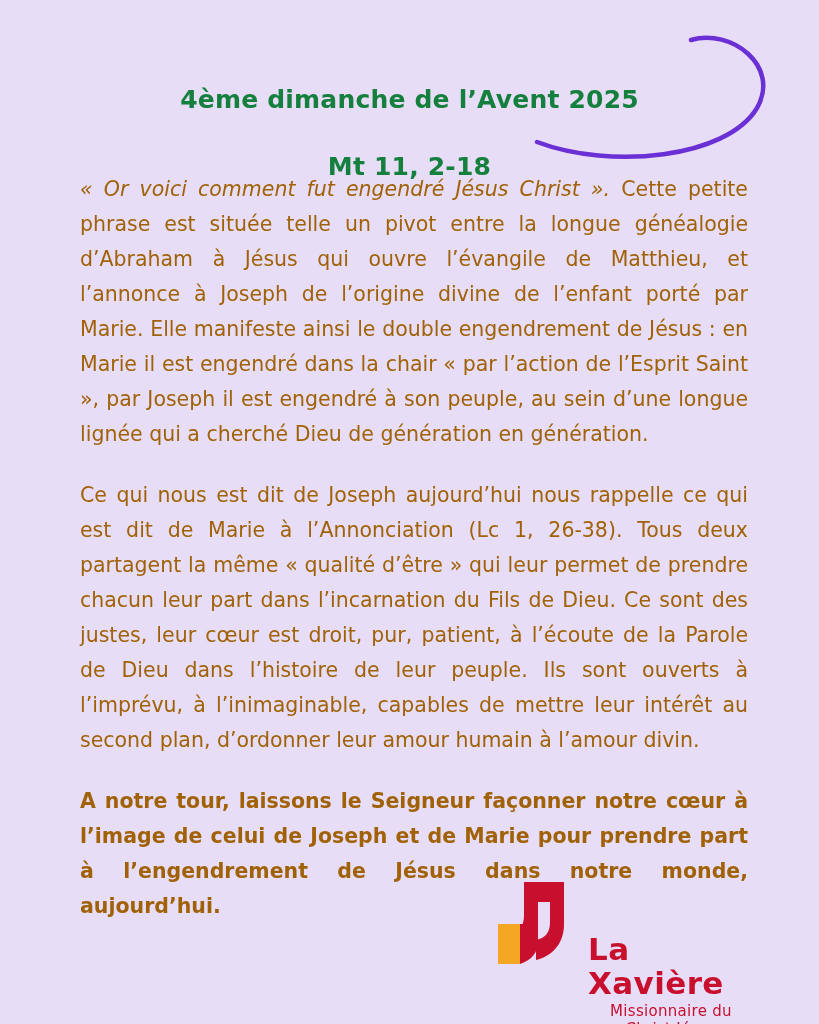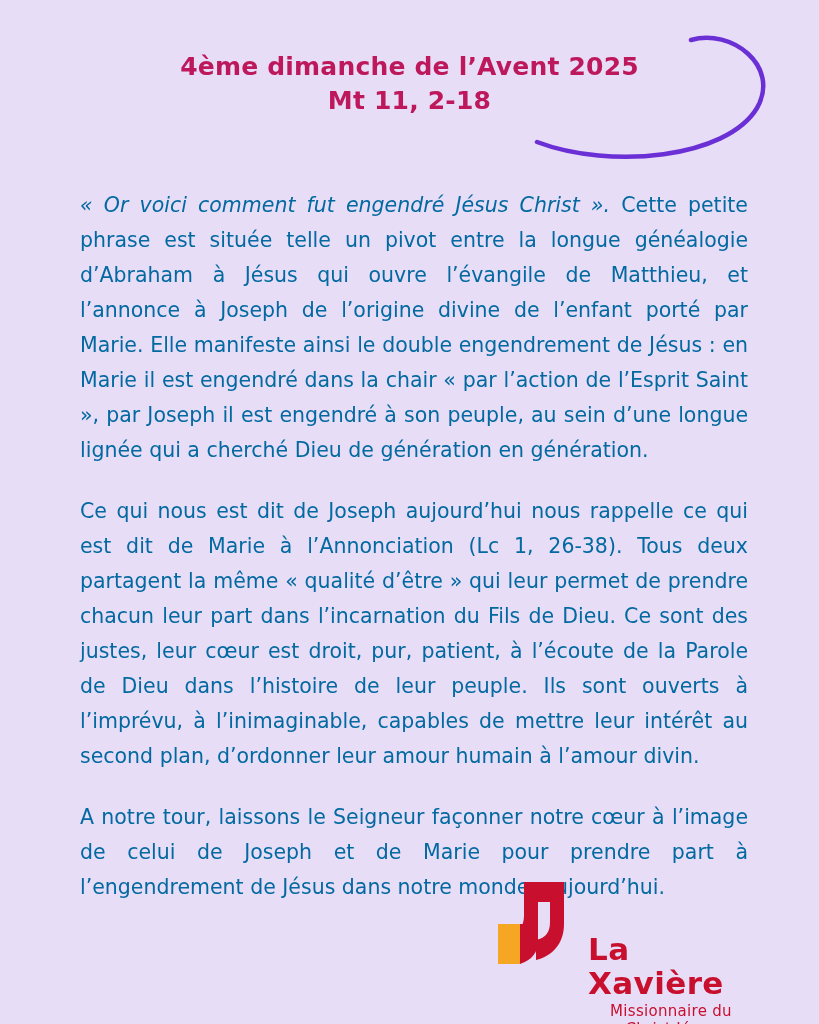--- a/index.html
+++ b/index.html
@@ -38,44 +38,45 @@
     top: 50px;
     left: 0;
     width: 819px;
     text-align: center;
   }
   .title-line {
     font-weight: bold;
     font-size: 25px;
     line-height: 34px;
     letter-spacing: 0.2px;
-    color: #be185d;
+    color: #15803d;
+    margin-top: 33px;
   }
 
   
   .content {
     position: absolute;
     top: 172px;
     left: 80px;
     width: 668px;
   }
   .para {
     font-size: 20.5px;
     line-height: 35px;
     text-align: justify;
     text-justify: inter-word;
-    margin: 16px 0 26px 0;
-    color: #0369a1;
+    margin: 0 0 26px 0;
+    color: #a16207;
   }
   .para:last-child { margin-bottom: 0; }
   .para .lead-quote {
     font-style: italic;
   }
   .para.bold {
-    font-weight: normal;
+    font-weight: bold;
   }
 
   
   .logo {
     position: absolute;
     left: 494px;
     top: 880px;
     width: 260px;
     height: 112px;
   }

